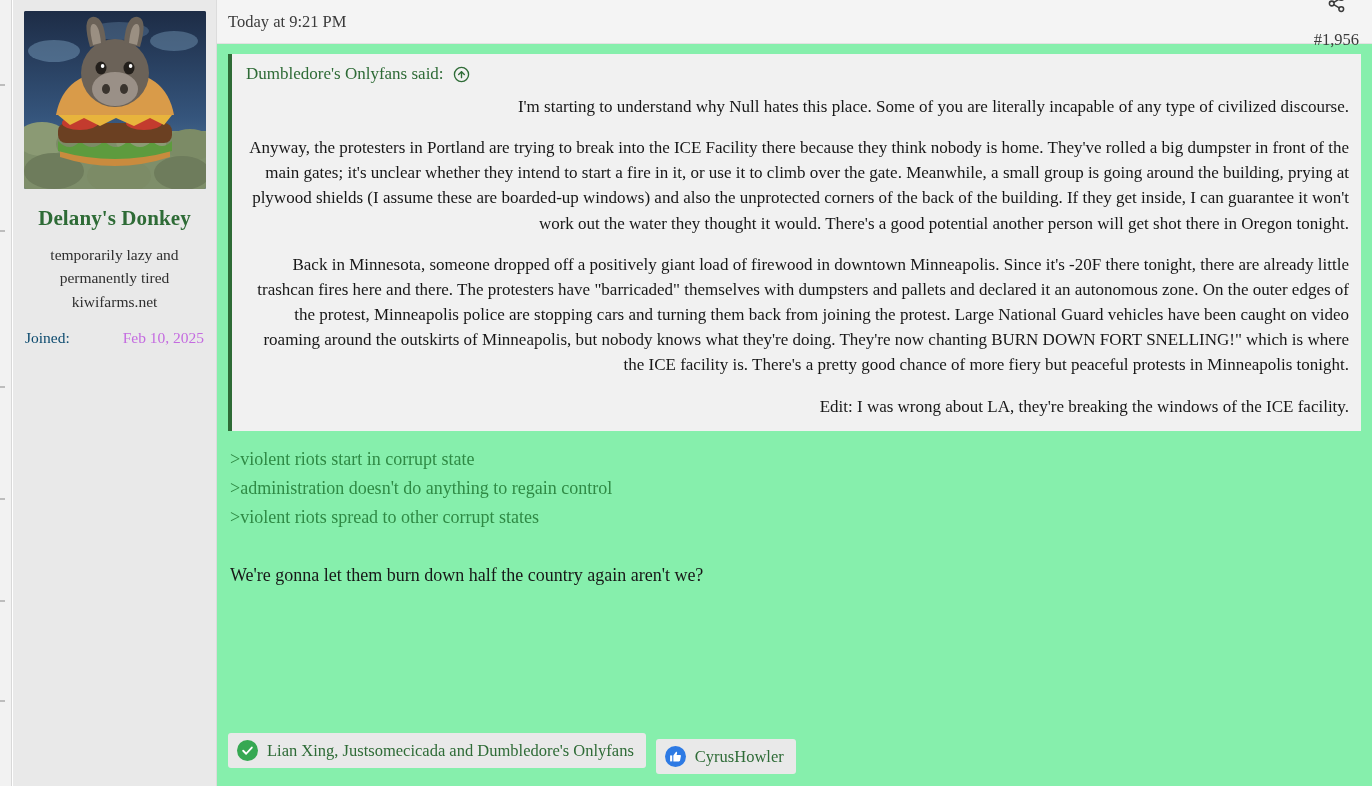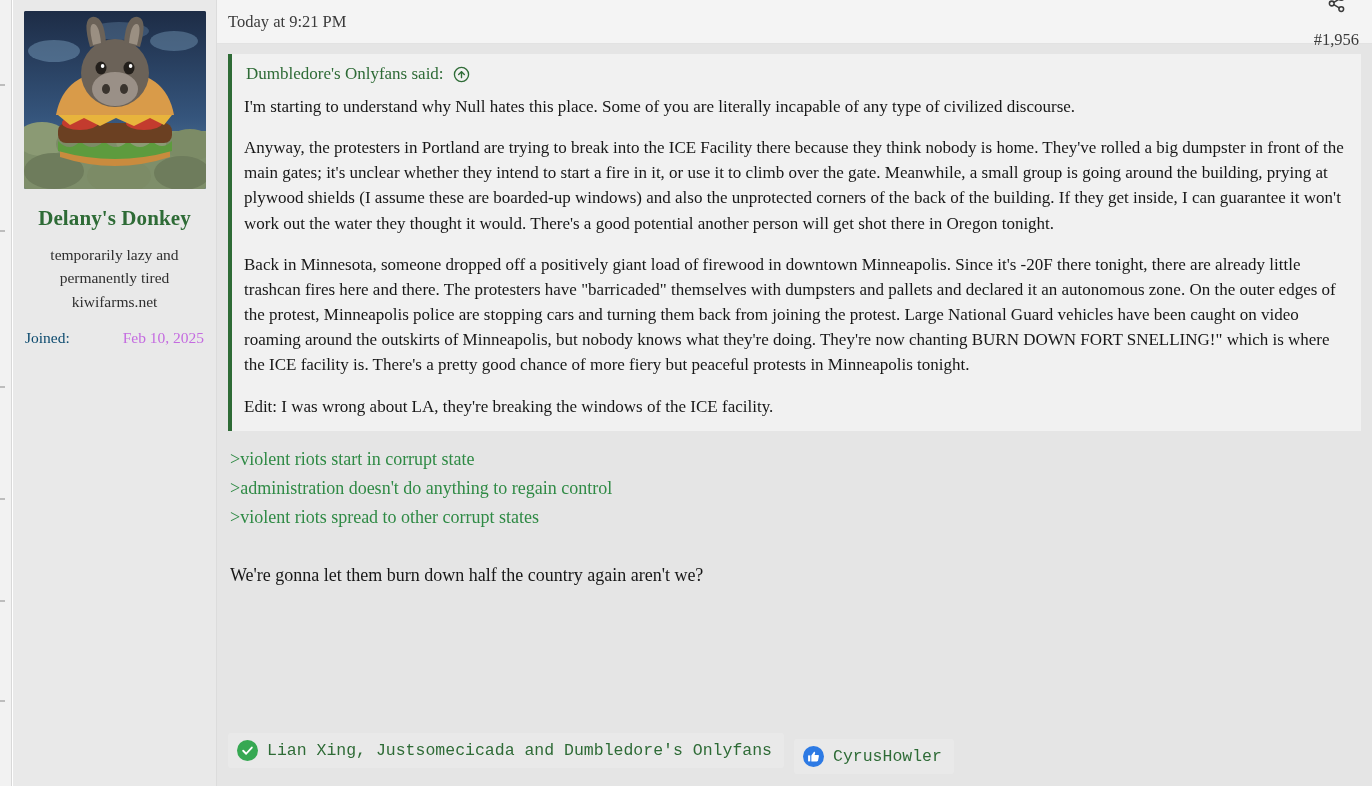--- a/index.html
+++ b/index.html
@@ -103,21 +103,21 @@
   }
   .joined-label { color: #0c4a6e; }
   .joined-value { color: #c46be0; }
 
   
   .msg-col {
     flex: 1;
     display: flex;
     flex-direction: column;
     min-width: 0;
-    background: #e5e5e5;
+    background: #86efac;
   }
 
   
   .msg-head {
     height: 44px;
     min-height: 44px;
     display: flex;
     align-items: center;
     padding: 0 13px 0 11px;
     box-sizing: border-box;
@@ -149,20 +149,21 @@
     overflow: hidden;
   }
 
   
   .quote {
     border-left: 4px solid #2e6b36;
     background: #f1f1f1;
     padding: 8px 12px 12px 12px;
     box-sizing: border-box;
     margin: 0 0 2px 0;
+    text-align: right;
   }
   .quote-head {
     display: flex;
     align-items: center;
     gap: 9px;
     margin: 2px 0 10px 2px;
   }
   .quote-attr {
     font-size: 17px;
     color: #2e6b36;
@@ -197,21 +198,20 @@
     color: #171717;
   }
 
   
   .reactions {
     display: flex;
     align-items: center;
     gap: 10px;
     padding: 0 11px 12px 11px;
     margin-top: 14px;
-    font-family: Liberation Mono, monospace;
   }
   .reaction-pill {
     display: flex;
     align-items: center;
     gap: 9px;
     background: #e9e9e9;
     border-radius: 3px;
     padding: 7px 12px 7px 9px;
     box-sizing: border-box;
     font-size: 16.5px;

